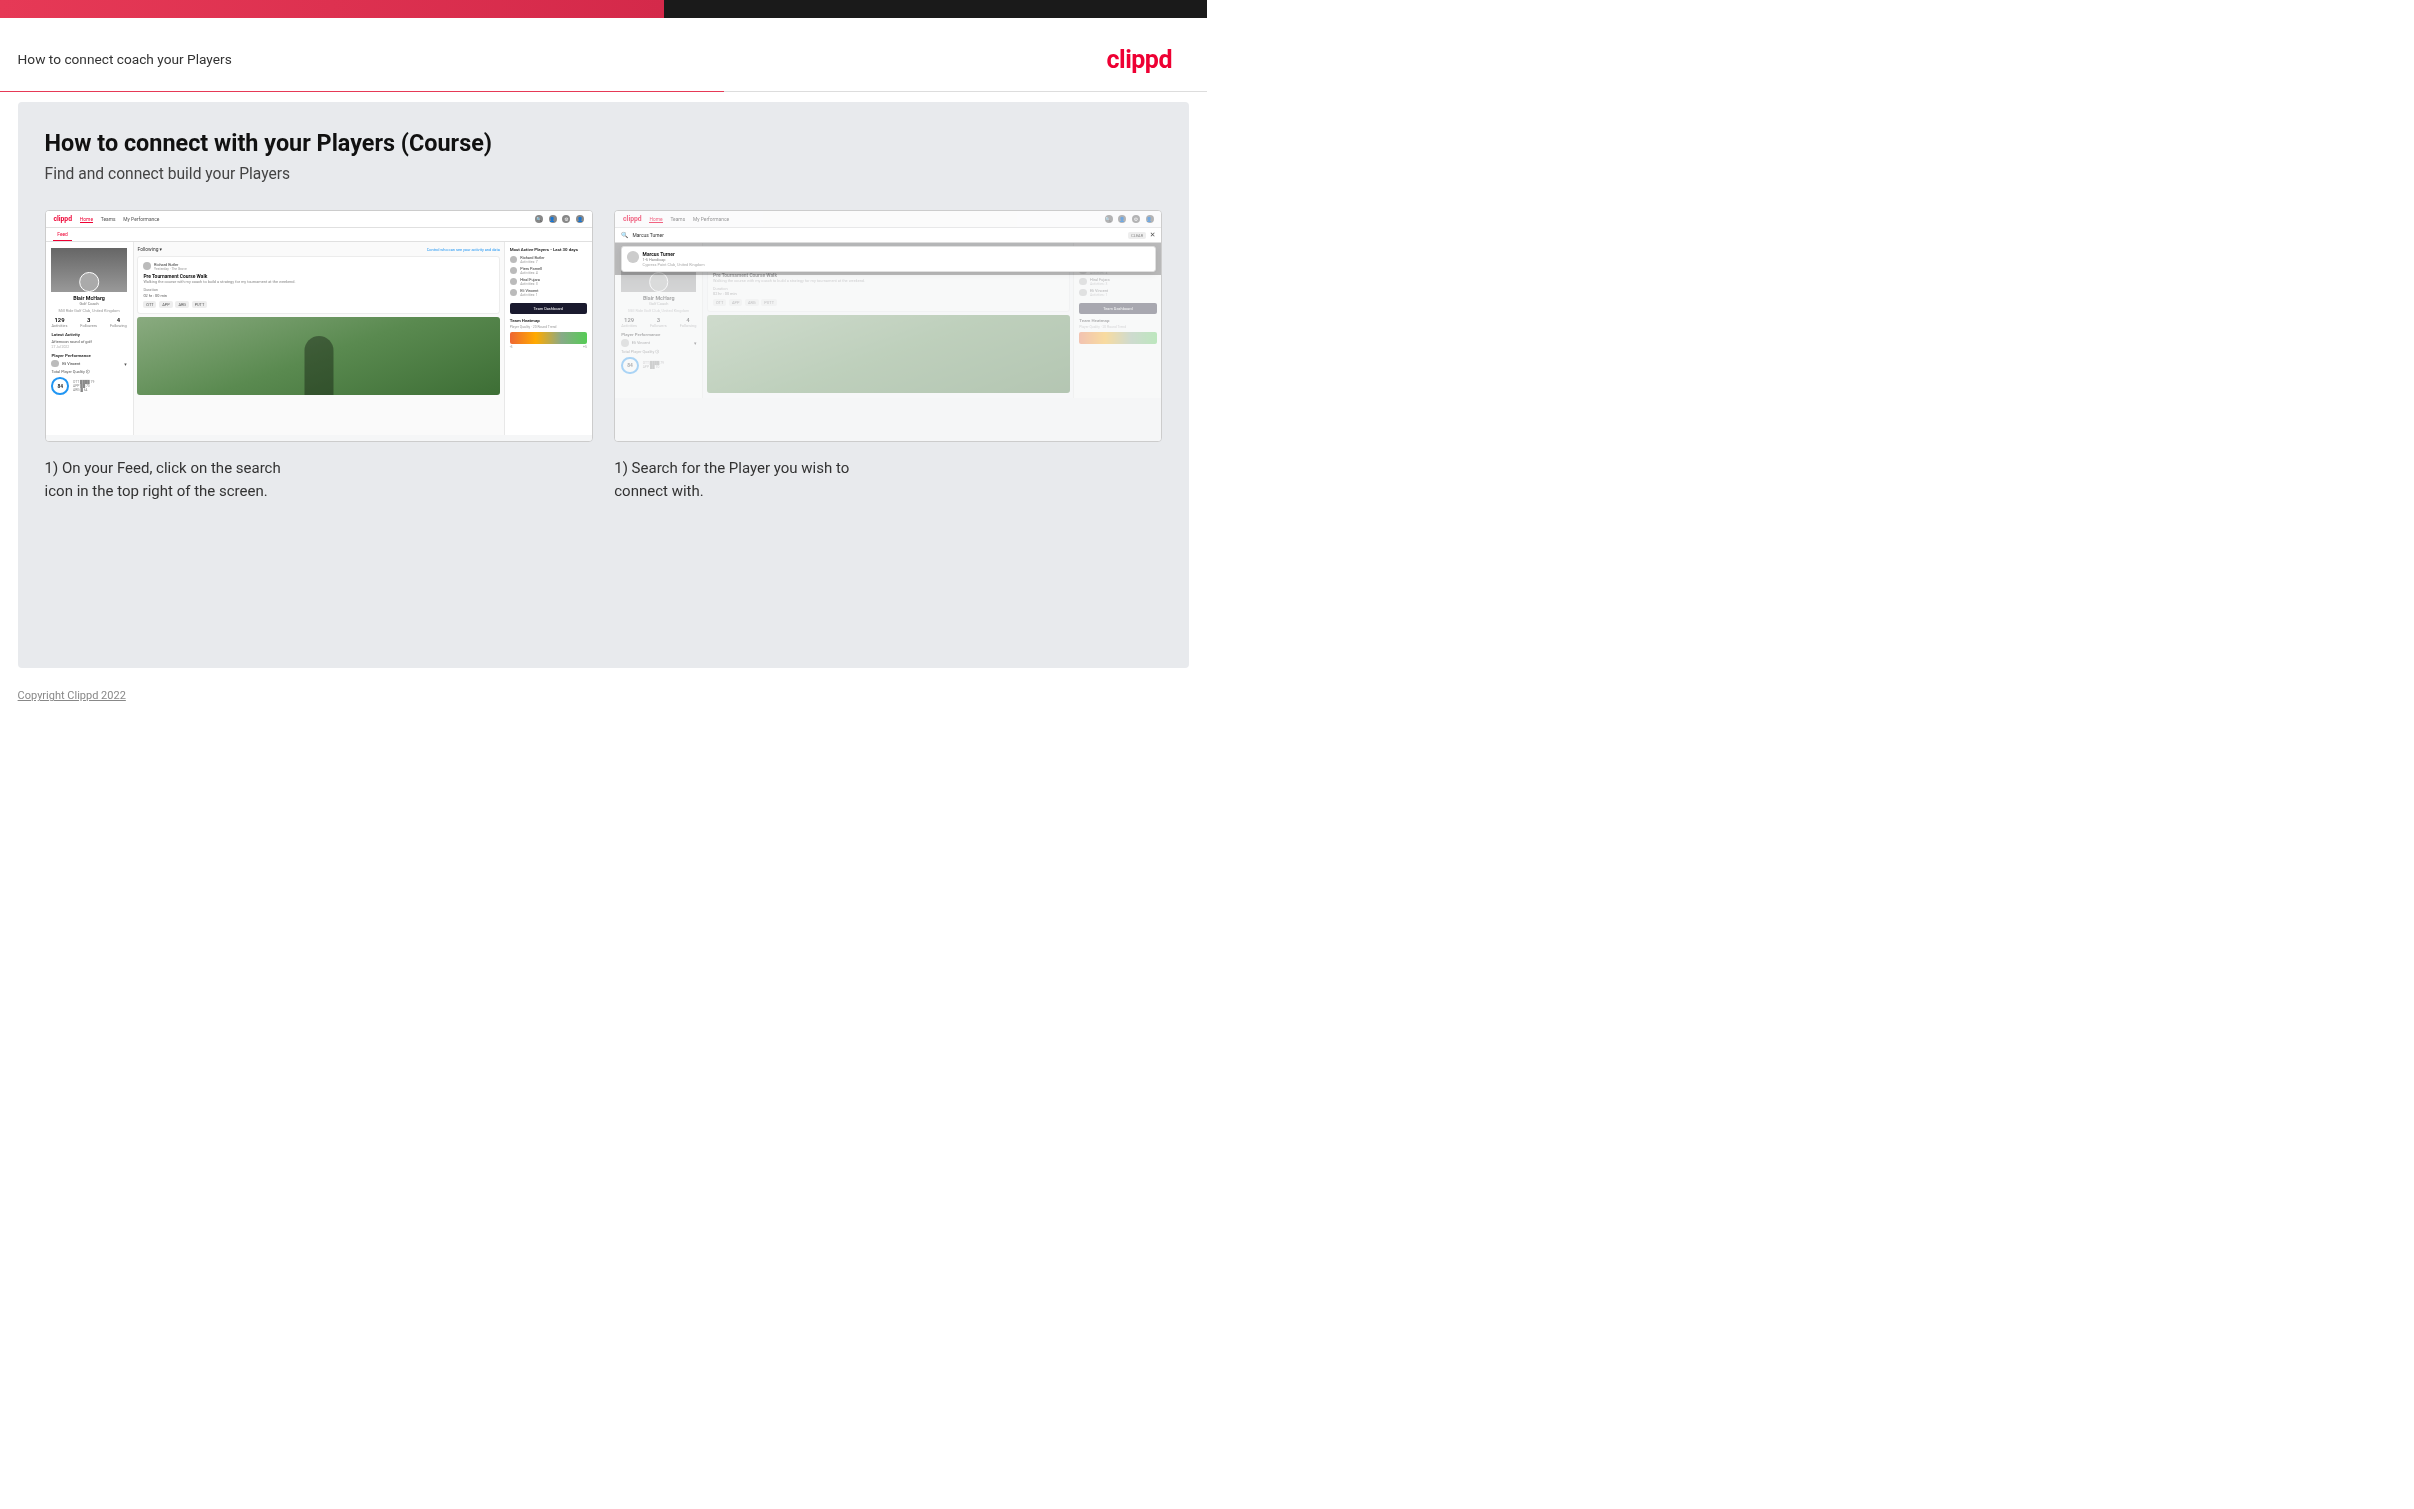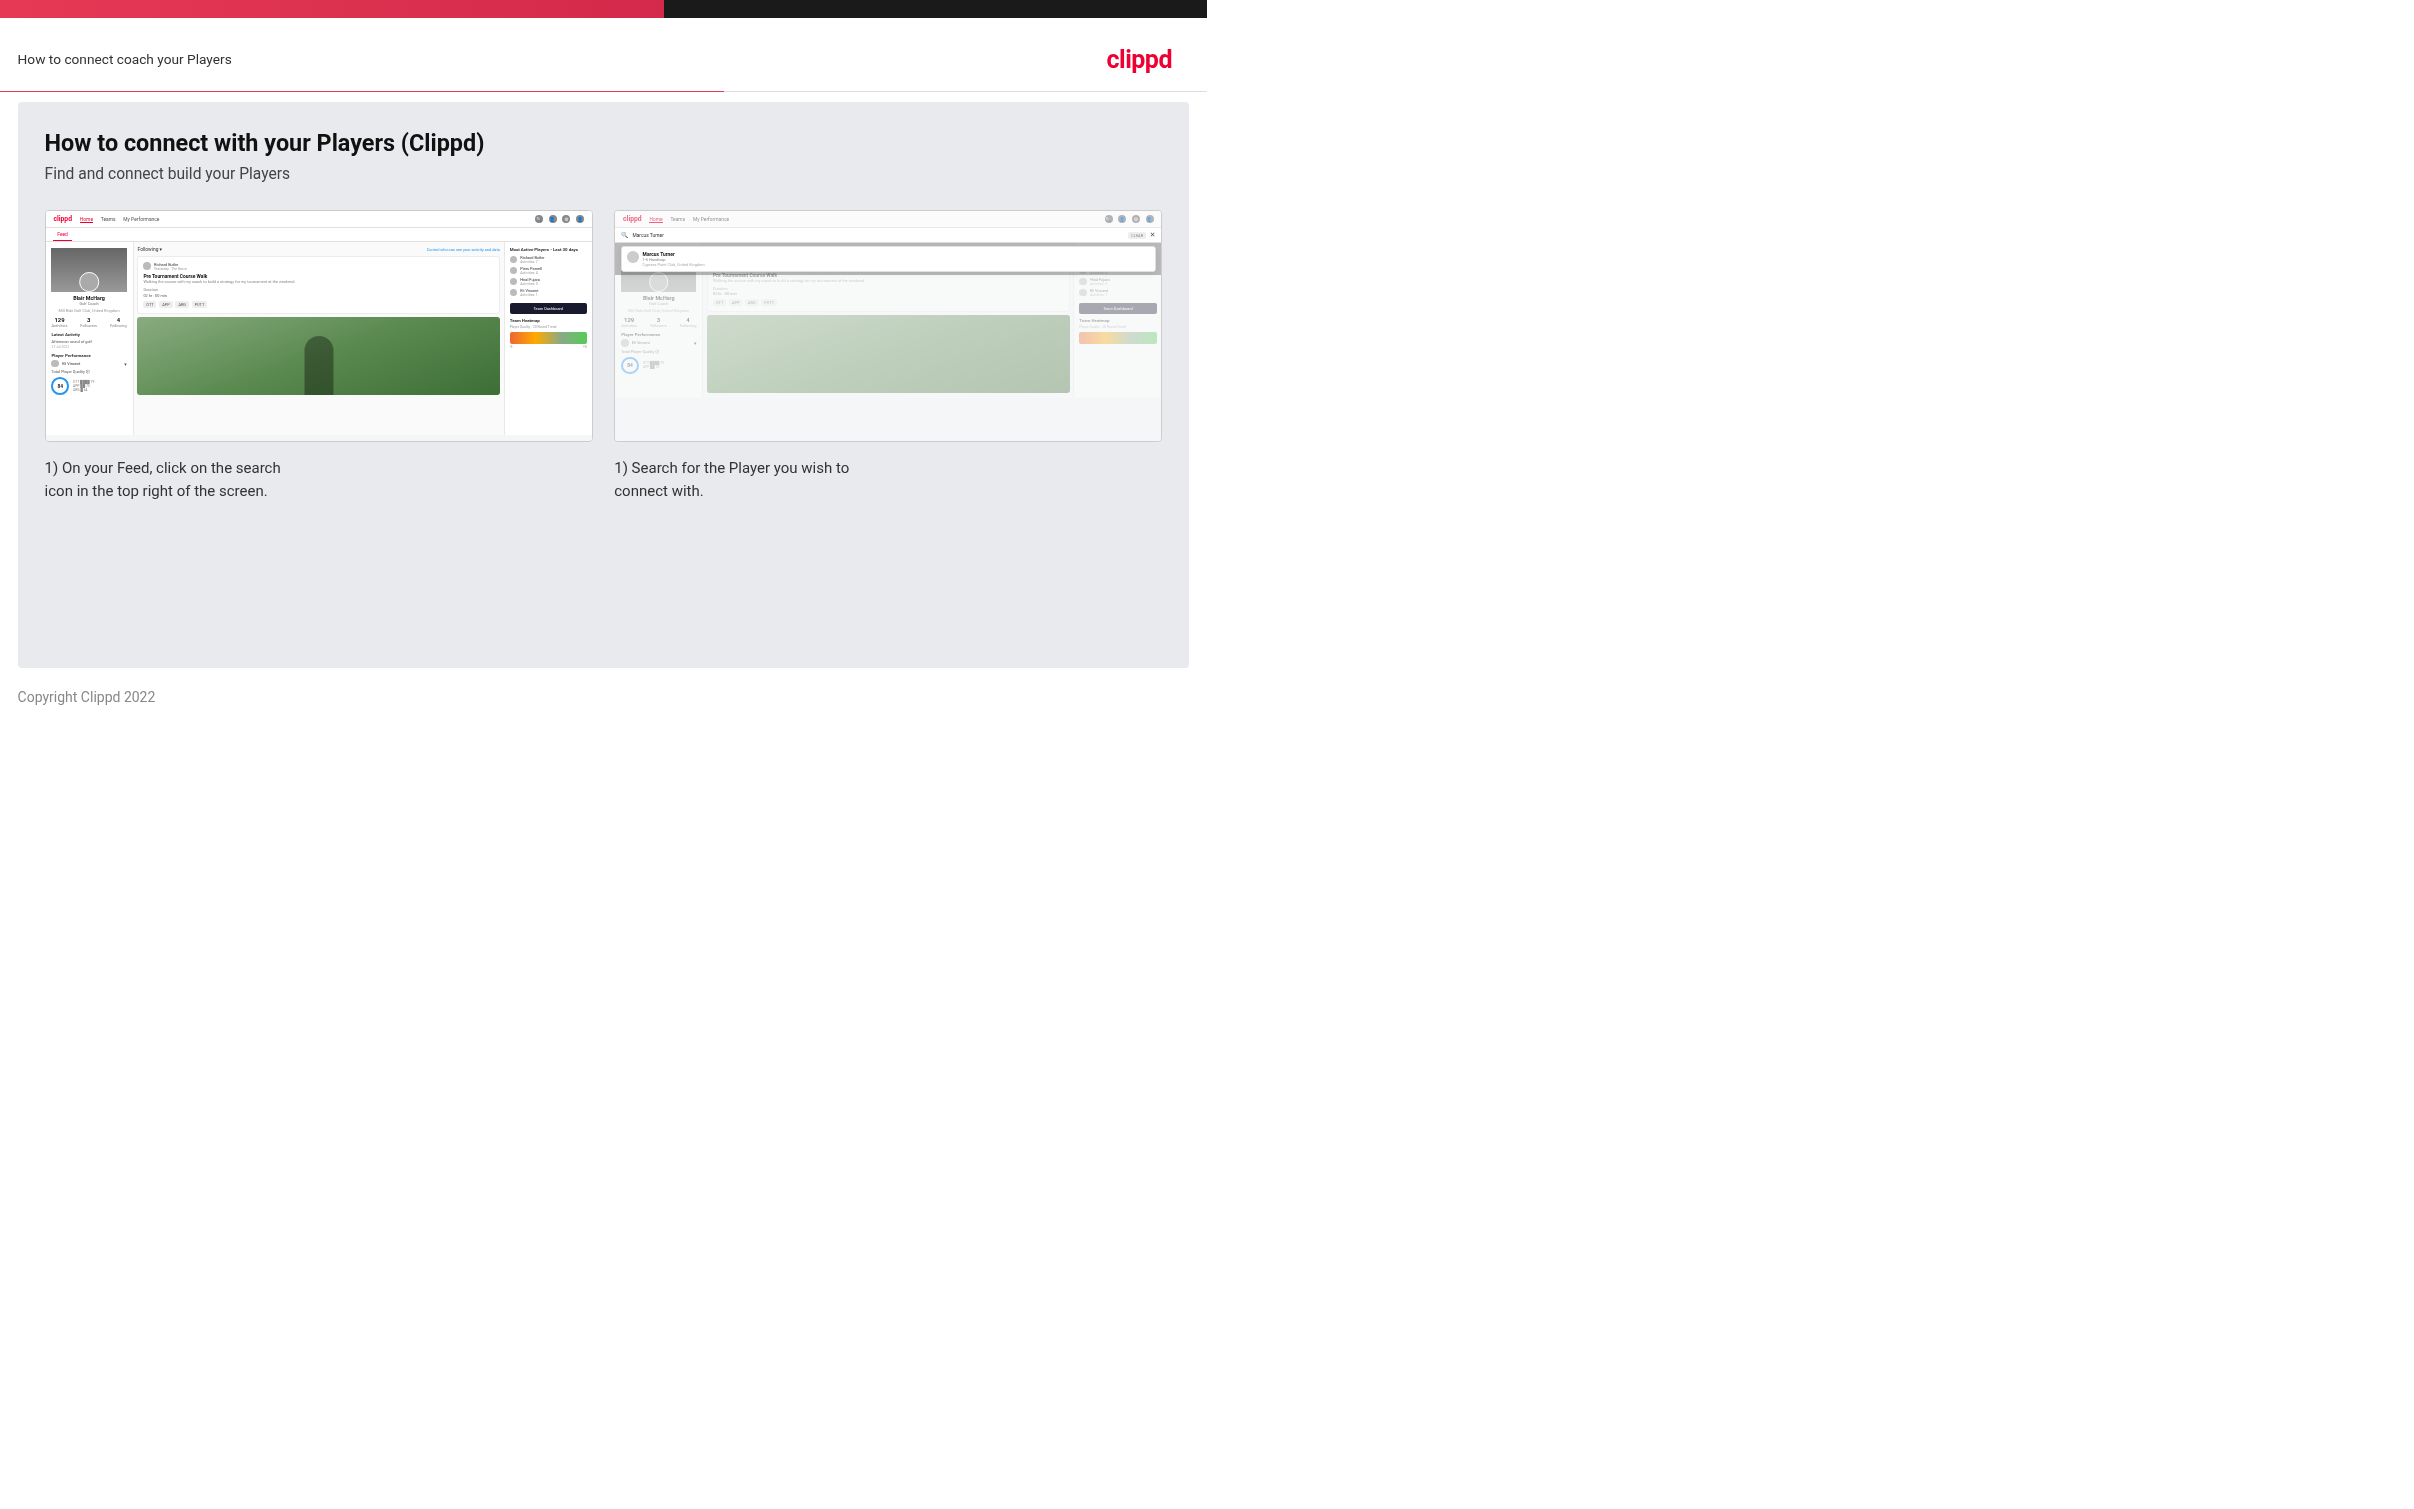--- a/index.html
+++ b/index.html
@@ -367,22 +367,23 @@
     
     .panel-caption {
       font-size: 15px;
       color: #333;
       line-height: 1.5;
     }
 
     
     .footer {
       padding: 11.7px 17.6px;
-      font-size: 14px;
+      font-size: 11px;
       color: #888;
+      text-decoration: underline;
     }
 
     
     .mini-heatmap {
       height: 11.7px;
       background: linear-gradient(to right, #e63, #fa0, #8a8, #5c5);
       border-radius: 2px;
       margin-top: 2.9px;
     }
   </style>
@@ -394,21 +395,21 @@
 </div>
 
 <div class="header">
   <span class="header-title">How to connect coach your Players</span>
   <span class="logo">clippd</span>
 </div>
 
 <div class="divider"></div>
 
 <div class="main-content">
-  <div class="content-heading">How to connect with your Players (Clippd)</div>
+  <div class="content-heading">How to connect with your Players (Course)</div>
   <div class="content-subheading">Find and connect build your Players</div>
 
   <div class="panels">
 
     <div class="panel">
       <div class="screenshot">
         <div class="mini-app">
 
           <div class="mini-nav">
             <span class="mini-logo-text">clippd</span>

